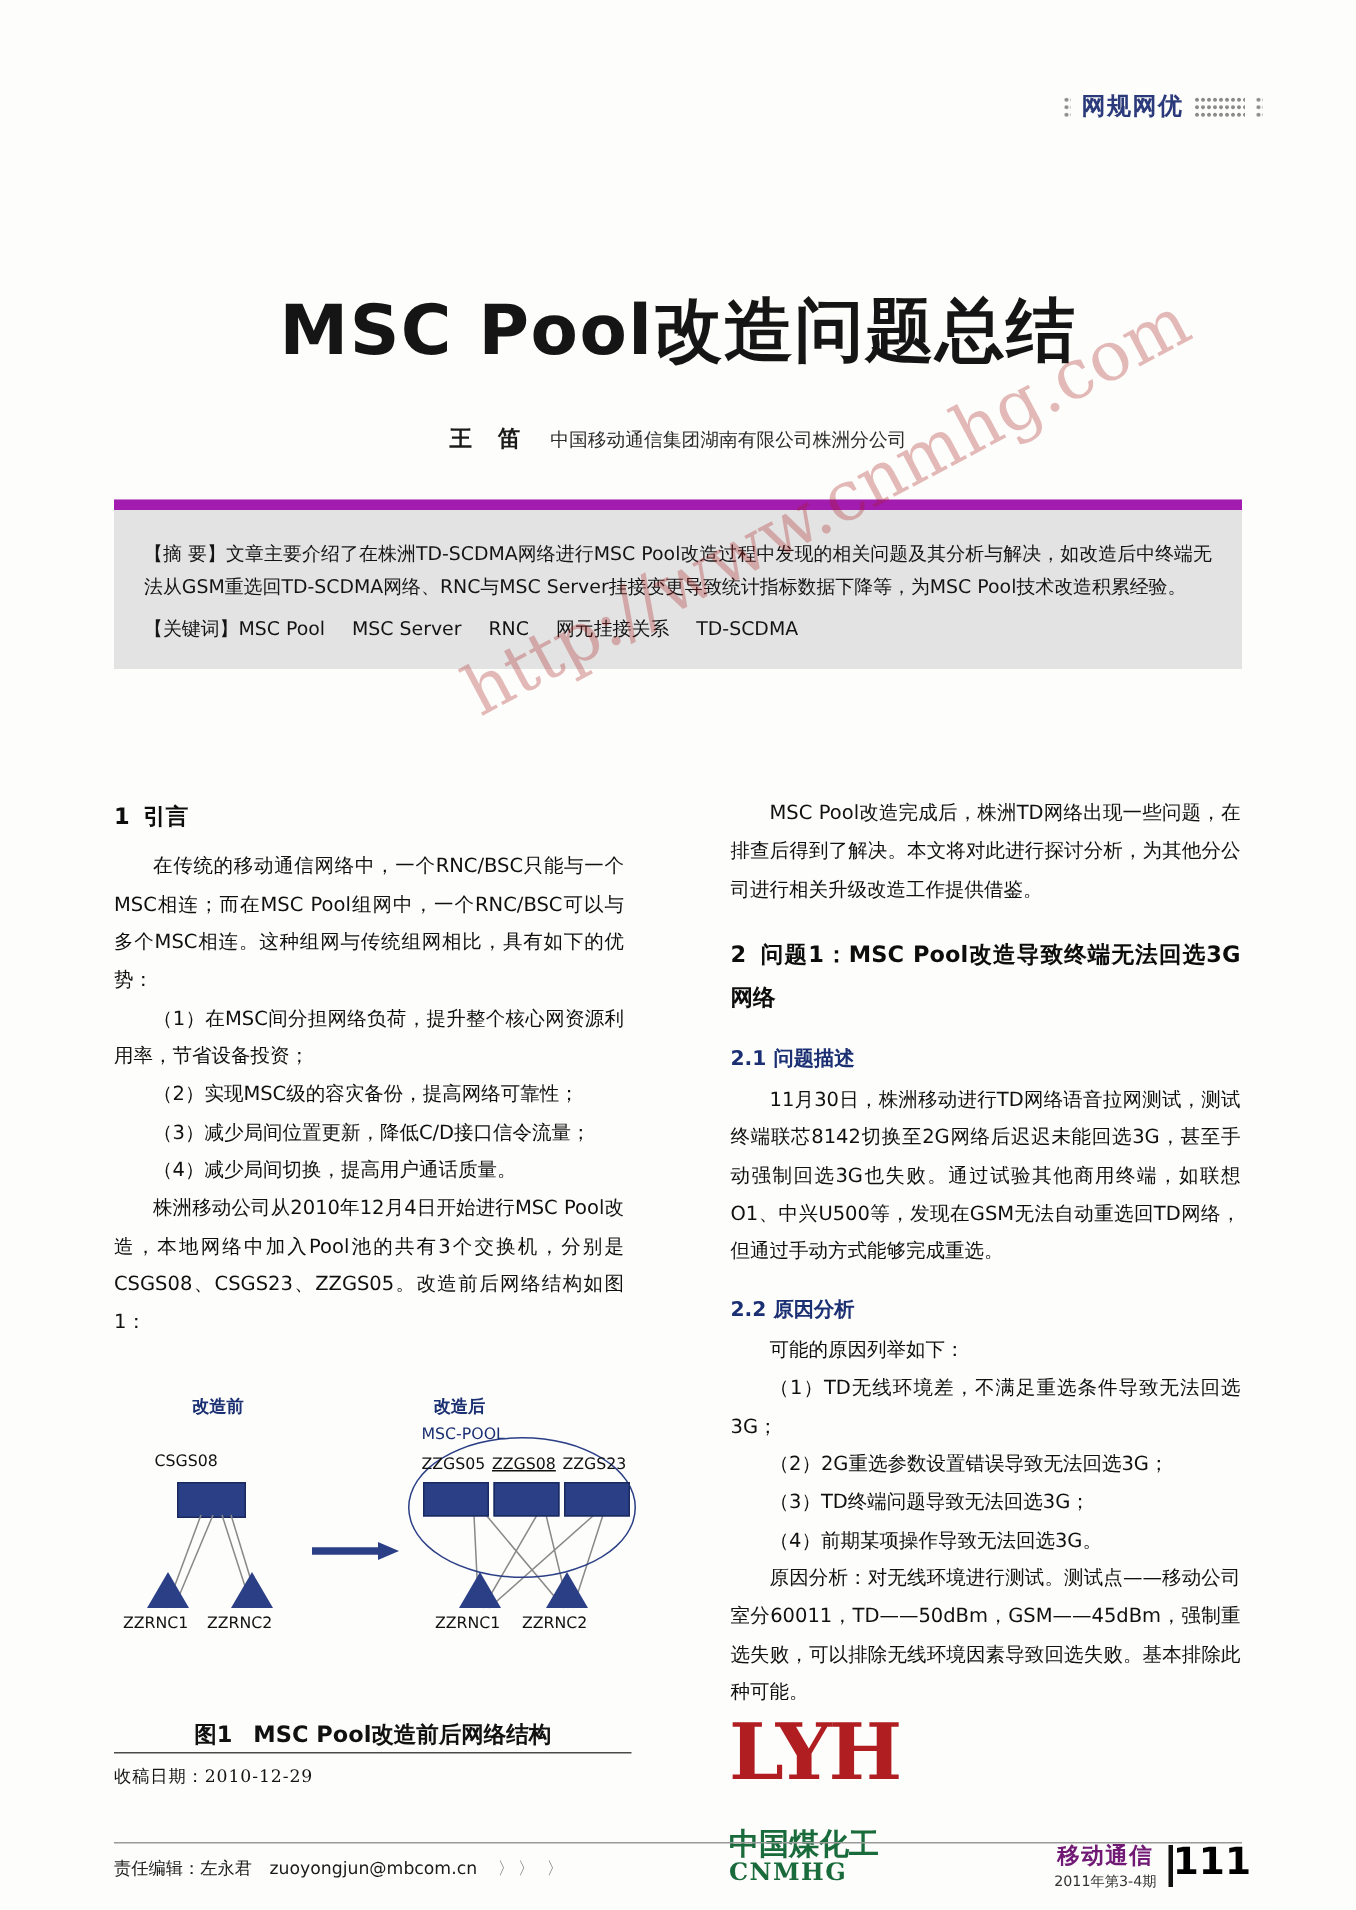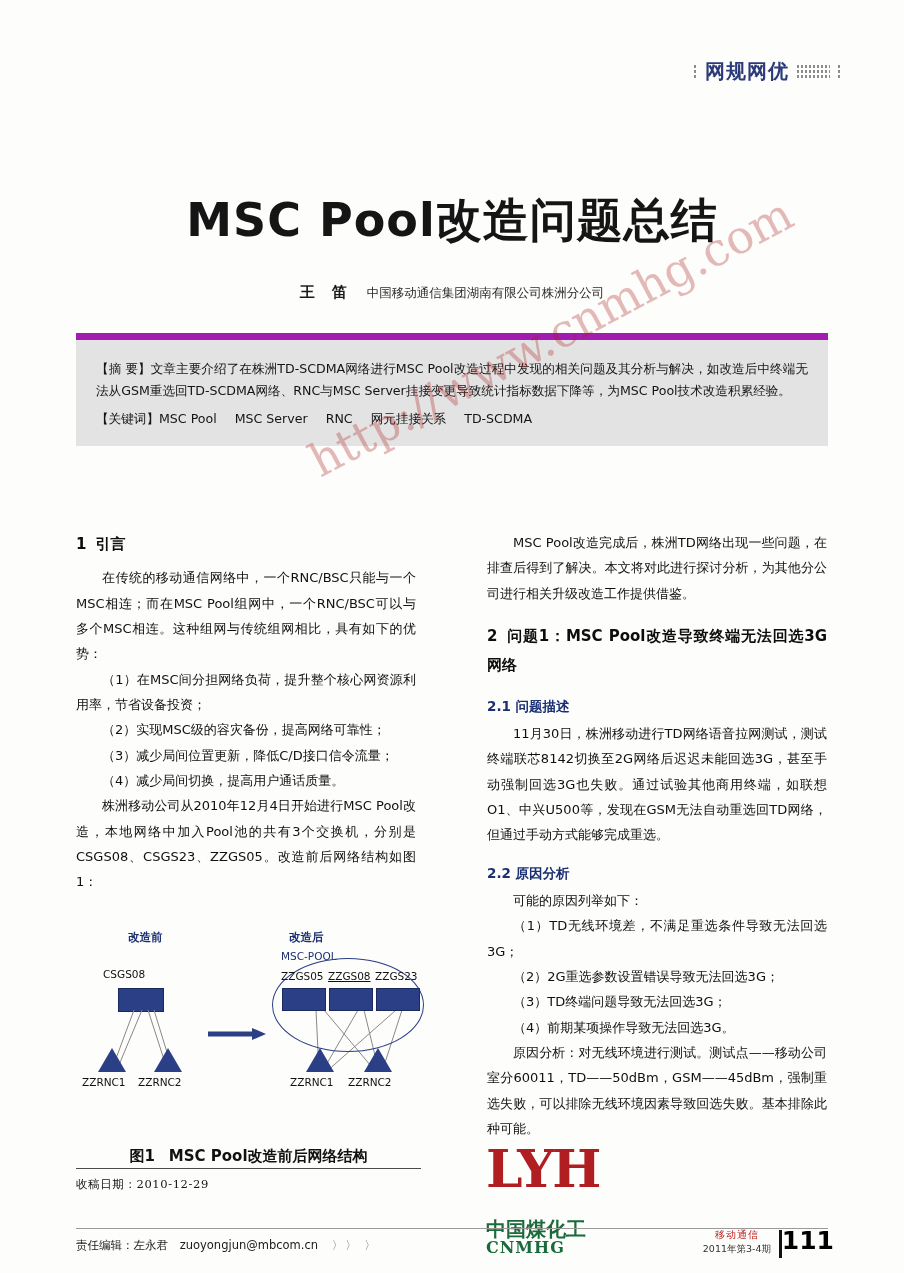--- a/index.html
+++ b/index.html
@@ -31,21 +31,21 @@
     display: inline-block;
     width: 9px;
     height: 15px;
     background-image:
       radial-gradient(#8c8c8c 42%, transparent 45%);
     background-size: 4px 5px;
   }
   .dotgrid.wide { width: 34px; }
   .dotgrid.narrow { width: 5px; }
   .header-title {
-    font-size: 20px;
+    font-size: 16px;
     color: #2b3a7a;
     font-weight: bold;
     letter-spacing: 1px;
   }
   
   .doc-title {
     position: absolute;
     top: 190px;
     left: 0;
     width: 904px;
@@ -227,24 +227,24 @@
     height: 28px;
     background: #111;
   }
   .journal-mark {
     position: absolute;
     right: 133px;
     top: 1228px;
     text-align: center;
   }
   .journal-mark .jm-logo {
-    font-size: 10px;
-    color: #b91c1c;
+    font-size: 15px;
+    color: #701a75;
     font-family: "DejaVu Serif", "Liberation Serif", serif;
-    font-weight: normal;
+    font-weight: bold;
     letter-spacing: 1px;
   }
   .journal-mark .jm-issue {
     font-size: 9.5px;
     color: #333;
     margin-top: 1px;
   }
   
   .wm-url {
     position: absolute;

